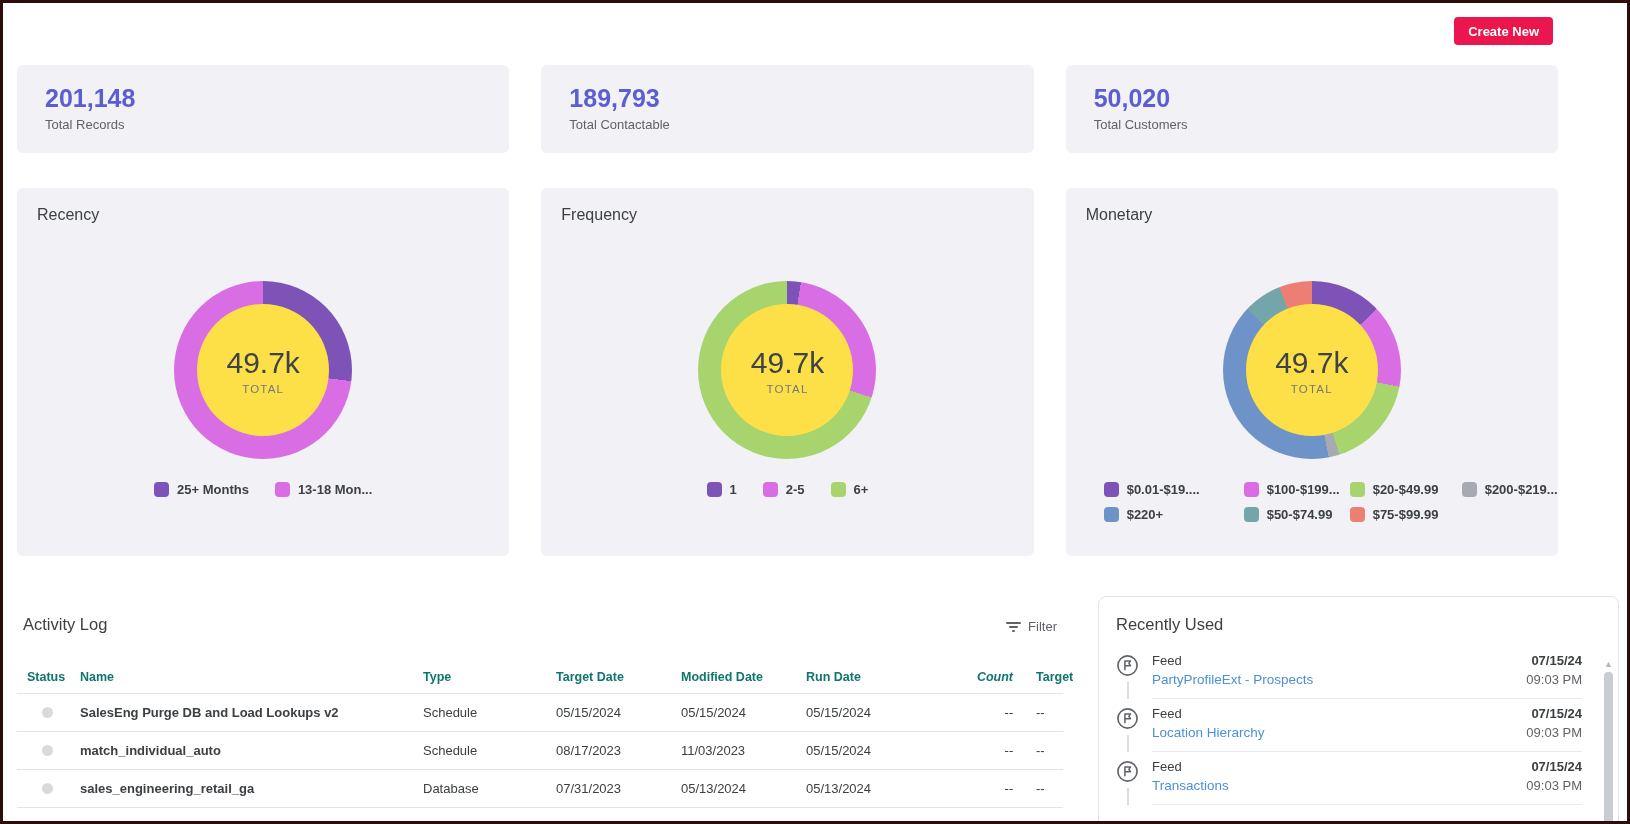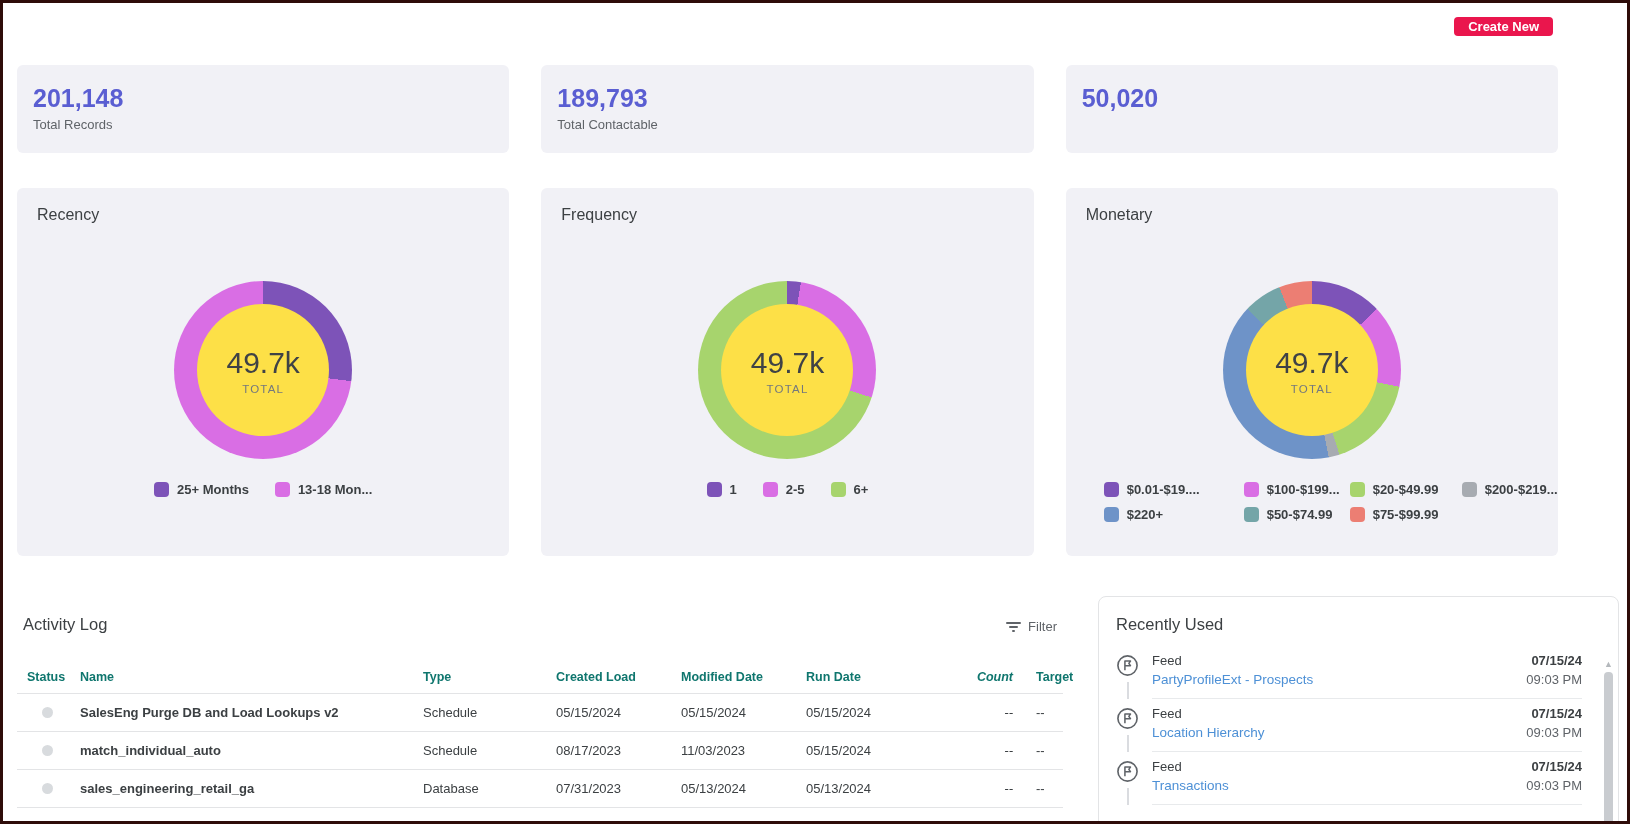--- a/index.html
+++ b/index.html
@@ -3,31 +3,31 @@
 <meta charset="utf-8">
 <style>
   html,body{margin:0;padding:0;background:#fff;}
   .page{
     position:relative;width:1630px;height:824px;box-sizing:border-box;
     border:3px solid #2e0c09;background:#fff;overflow:hidden;
     font-family:"Liberation Sans",sans-serif;color:#3c4043;
   }
   
   .create-btn{
-    position:absolute;top:14px;right:74px;height:19px;padding:0 14px;
+    position:absolute;top:14px;right:74px;height:28px;padding:0 14px;
     background:var(--btn-red,#ea164d);color:#fff;font-size:13px;font-weight:700;
     border:none;border-radius:4px;cursor:pointer;font-family:"Liberation Sans",sans-serif;
   }
   
   .stats-row{
     position:absolute;left:14px;top:62px;width:1541px;height:88px;
     display:grid;grid-template-columns:repeat(3,1fr);column-gap:32px;
   }
   .card{background:#f1f1f6;border-radius:6px;box-sizing:border-box;}
-  .stat-card{padding:20px 16px;}
+  .stat-card{padding:20px 28px;}
   .stat-value{font-size:25px;font-weight:700;color:var(--accent,#5a5ed2);line-height:1.1;}
   .stat-label{font-size:13px;color:#5f6368;margin-top:4px;}
   
   .charts-row{
     position:absolute;left:14px;top:185px;width:1541px;height:368px;
     display:grid;grid-template-columns:repeat(3,1fr);column-gap:32px;
   }
   .chart-card{padding:18px 20px 0;overflow:hidden;position:relative;}
   .card-title{margin:0;font-size:16px;font-weight:500;color:#3c4043;}
   .donut{position:relative;width:178px;height:178px;margin:57px auto 0;}
@@ -100,20 +100,21 @@
     <div class="card stat-card">
       <div class="stat-value">201,148</div>
       <div class="stat-label">Total Records</div>
     </div>
     <div class="card stat-card">
       <div class="stat-value">189,793</div>
       <div class="stat-label">Total Contactable</div>
     </div>
     <div class="card stat-card">
       <div class="stat-value">50,020</div>
+      <div class="stat-label">Total Customers</div>
     </div>
   </section>
 
   <section class="charts-row">
     <div class="card chart-card">
       <h2 class="card-title">Recency</h2>
       <div class="donut">
         <div class="donut-ring" style="background: conic-gradient(rgb(125, 83, 184) 0%, rgb(125, 83, 184) 27%, rgb(217, 110, 228) 27%, rgb(217, 110, 228) 100%);"></div>
         <div class="donut-hole">
           <div class="donut-value">49.7k</div>
@@ -207,21 +208,21 @@
         <rect x="3" y="5" width="9" height="2" rx="1" fill="#5f6368"></rect>
         <rect x="6" y="9" width="3" height="2" rx="1" fill="#5f6368"></rect>
       </svg>
       <span>Filter</span>
     </button>
     <div class="atable">
       <div class="thead" id="atable-head">
           <div class="c-status">Status</div>
           <div class="c-name">Name</div>
           <div class="c-type">Type</div>
-          <div class="c-created">Created Load</div>
+          <div class="c-created">Target Date</div>
           <div class="c-modified">Modified Date</div>
           <div class="c-run">Run Date</div>
           <div class="c-count">Count</div>
           <div class="c-target">Target</div>
         </div>
       <div id="atable-body">
           <div class="trow">
             <div class="c-status">
               <span class="status-dot"></span>
             </div>

